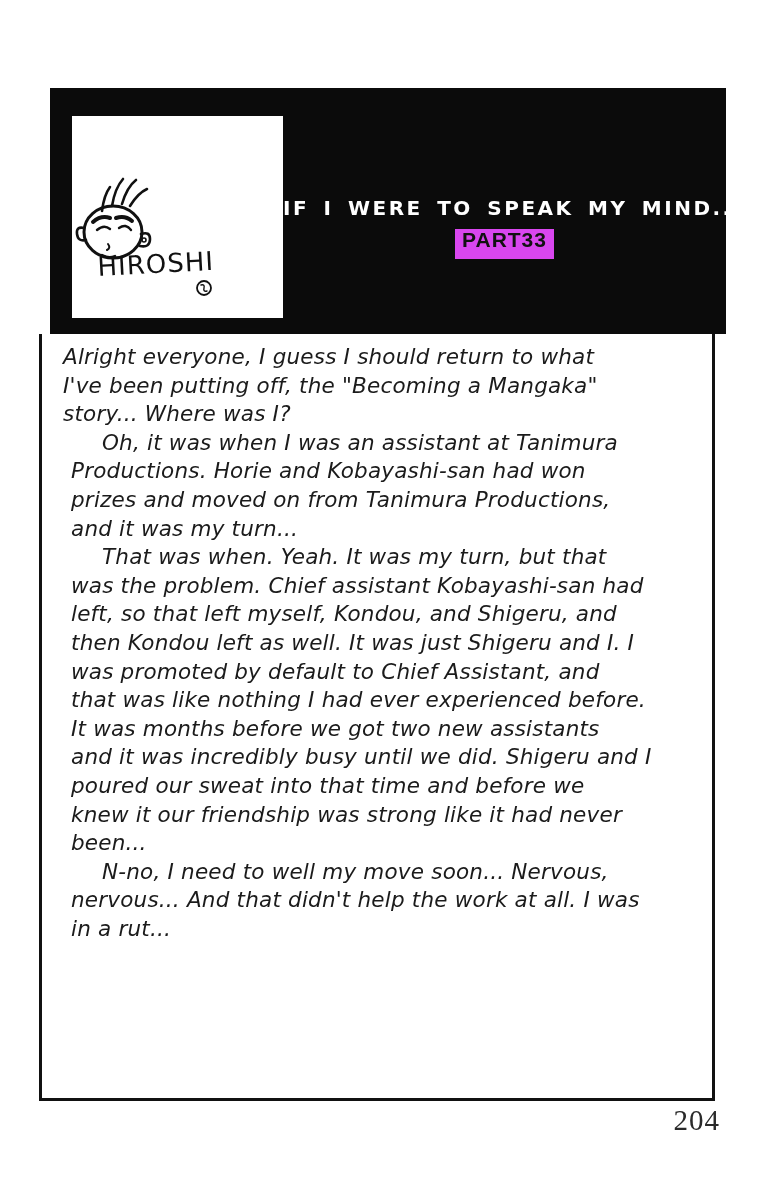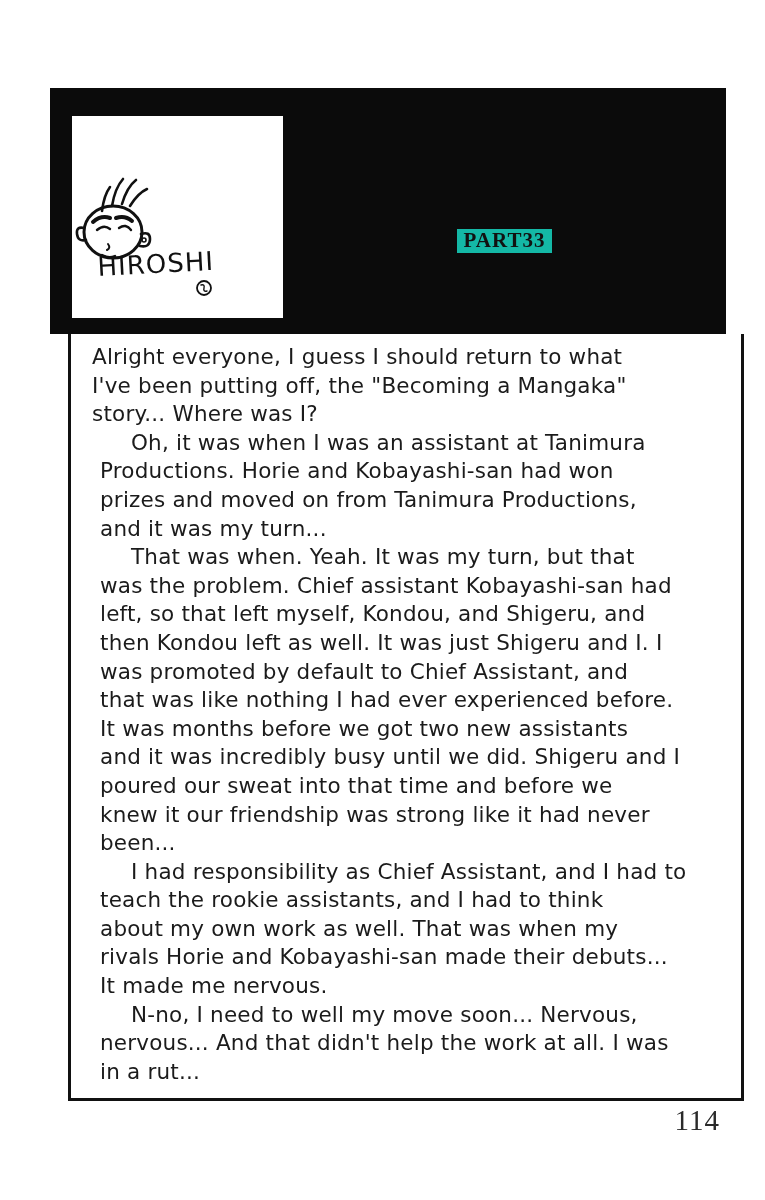--- a/index.html
+++ b/index.html
@@ -36,37 +36,38 @@
     letter-spacing:2.5px;
     word-spacing:5px;
     white-space:nowrap;
   }
   .part-badge-row{
     position:absolute;left:0;right:0;top:141px;
     text-align:center;
   }
   .part-badge{
     display:inline-block;
-    background:#14b8a6;
+    background:#d946ef;
     color:#111111;
-    font-family:Liberation Serif, serif;
+    font-family:Liberation Sans, sans-serif;
     font-weight:bold;
     font-size:21px;
     letter-spacing:1px;
-    padding:0px 7px 2px 7px;
+    padding:0px 7px 8px 7px;
     line-height:22px;
   }
   
   .panel{
-    position:absolute;left:68px;top:334px;width:676px;height:767px;
+    position:absolute;left:39px;top:334px;width:676px;height:767px;
     border-left:3px solid #111;
     border-right:3px solid #111;
     border-bottom:3px solid #111;
     box-sizing:border-box;
     background:#ffffff;
+    font-style:italic;
   }
   .story{
     padding:9px 20px 0 21px;
     color:#1b1b1b;
     font-size:21.5px;
     line-height:28.6px;
     letter-spacing:0.2px;
   }
   .para{
     white-space:pre-line;
@@ -114,20 +115,21 @@
         <path d="M30,139 q7,4 13,1" stroke-width="2.4"></path>
 
         <text x="26" y="160" transform="rotate(-3 26 160)" font-family="DejaVu Sans, sans-serif" font-size="26" fill="#111" stroke="none" letter-spacing="1">HIROSHI</text>
 
         <circle cx="132" cy="172" r="7" stroke-width="1.8"></circle>
         <path d="M129,169 q4,-1 3,3 q-1,4 3,3" stroke-width="1.4"></path>
       </svg>
     </div>
 
     <div class="title-zone">
+      <div class="chapter-title">IF I WERE TO SPEAK MY MIND...</div>
       <div class="part-badge-row">
         <span class="part-badge">PART33</span>
       </div>
     </div>
 
   </div>
 
   <div class="panel">
     <div class="story">
       <p class="para">Alright everyone, I guess I should return to what
@@ -141,26 +143,21 @@
 was the problem. Chief assistant Kobayashi-san had
 left, so that left myself, Kondou, and Shigeru, and
 then Kondou left as well. It was just Shigeru and I. I
 was promoted by default to Chief Assistant, and
 that was like nothing I had ever experienced before.
 It was months before we got two new assistants
 and it was incredibly busy until we did. Shigeru and I
 poured our sweat into that time and before we
 knew it our friendship was strong like it had never
 been...</p>
-      <p class="para indent">I had responsibility as Chief Assistant, and I had to
-teach the rookie assistants, and I had to think
-about my own work as well. That was when my
-rivals Horie and Kobayashi-san made their debuts...
-It made me nervous.</p>
       <p class="para indent">N-no, I need to well my move soon... Nervous,
 nervous... And that didn't help the work at all. I was
 in a rut...</p>
     </div>
   </div>
 
-  <div class="page-number">114</div>
+  <div class="page-number">204</div>
 
 </div>
 
 </body></html>

